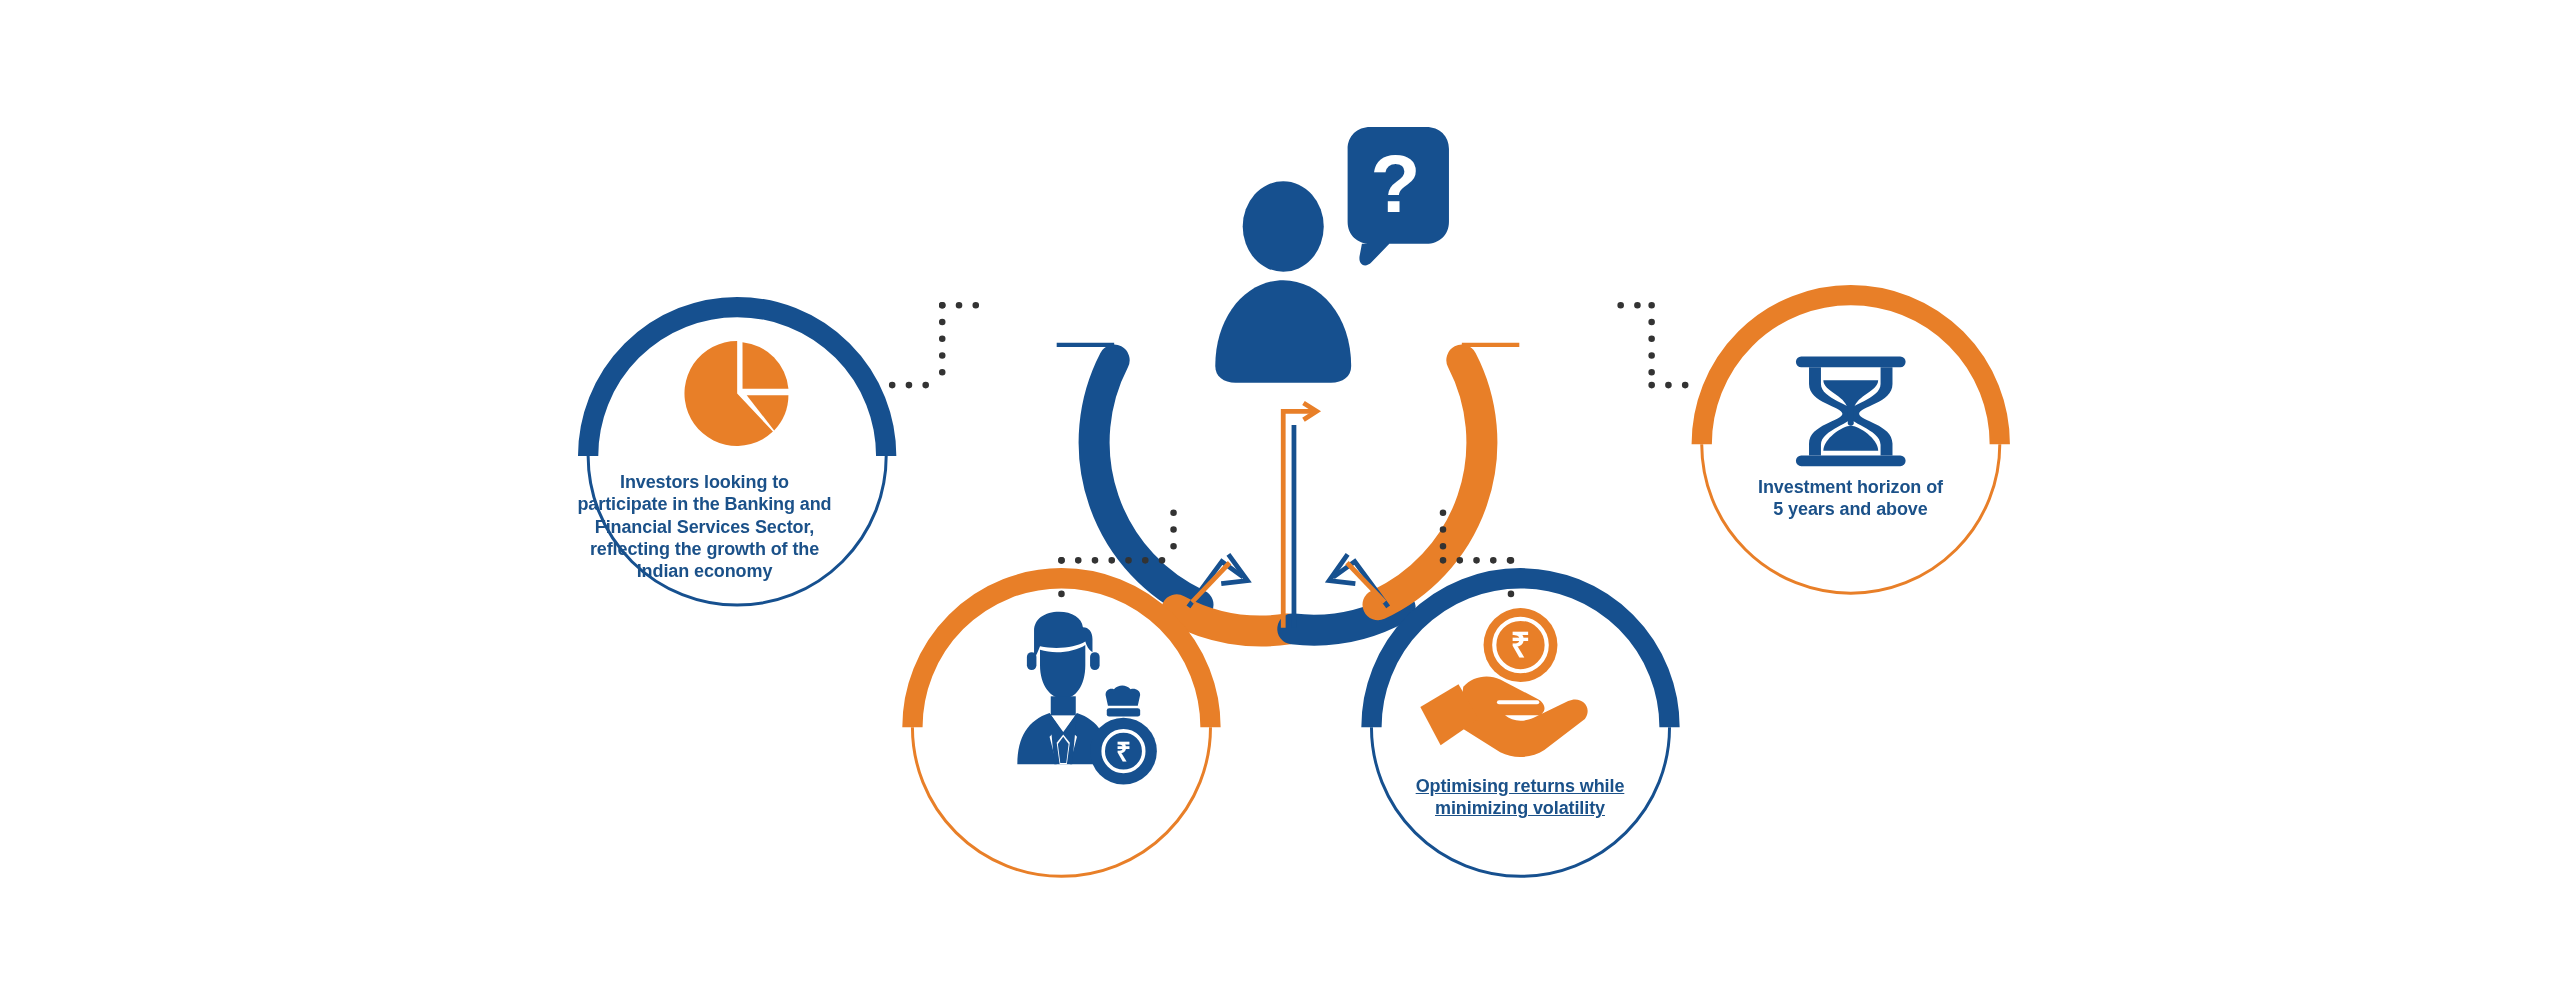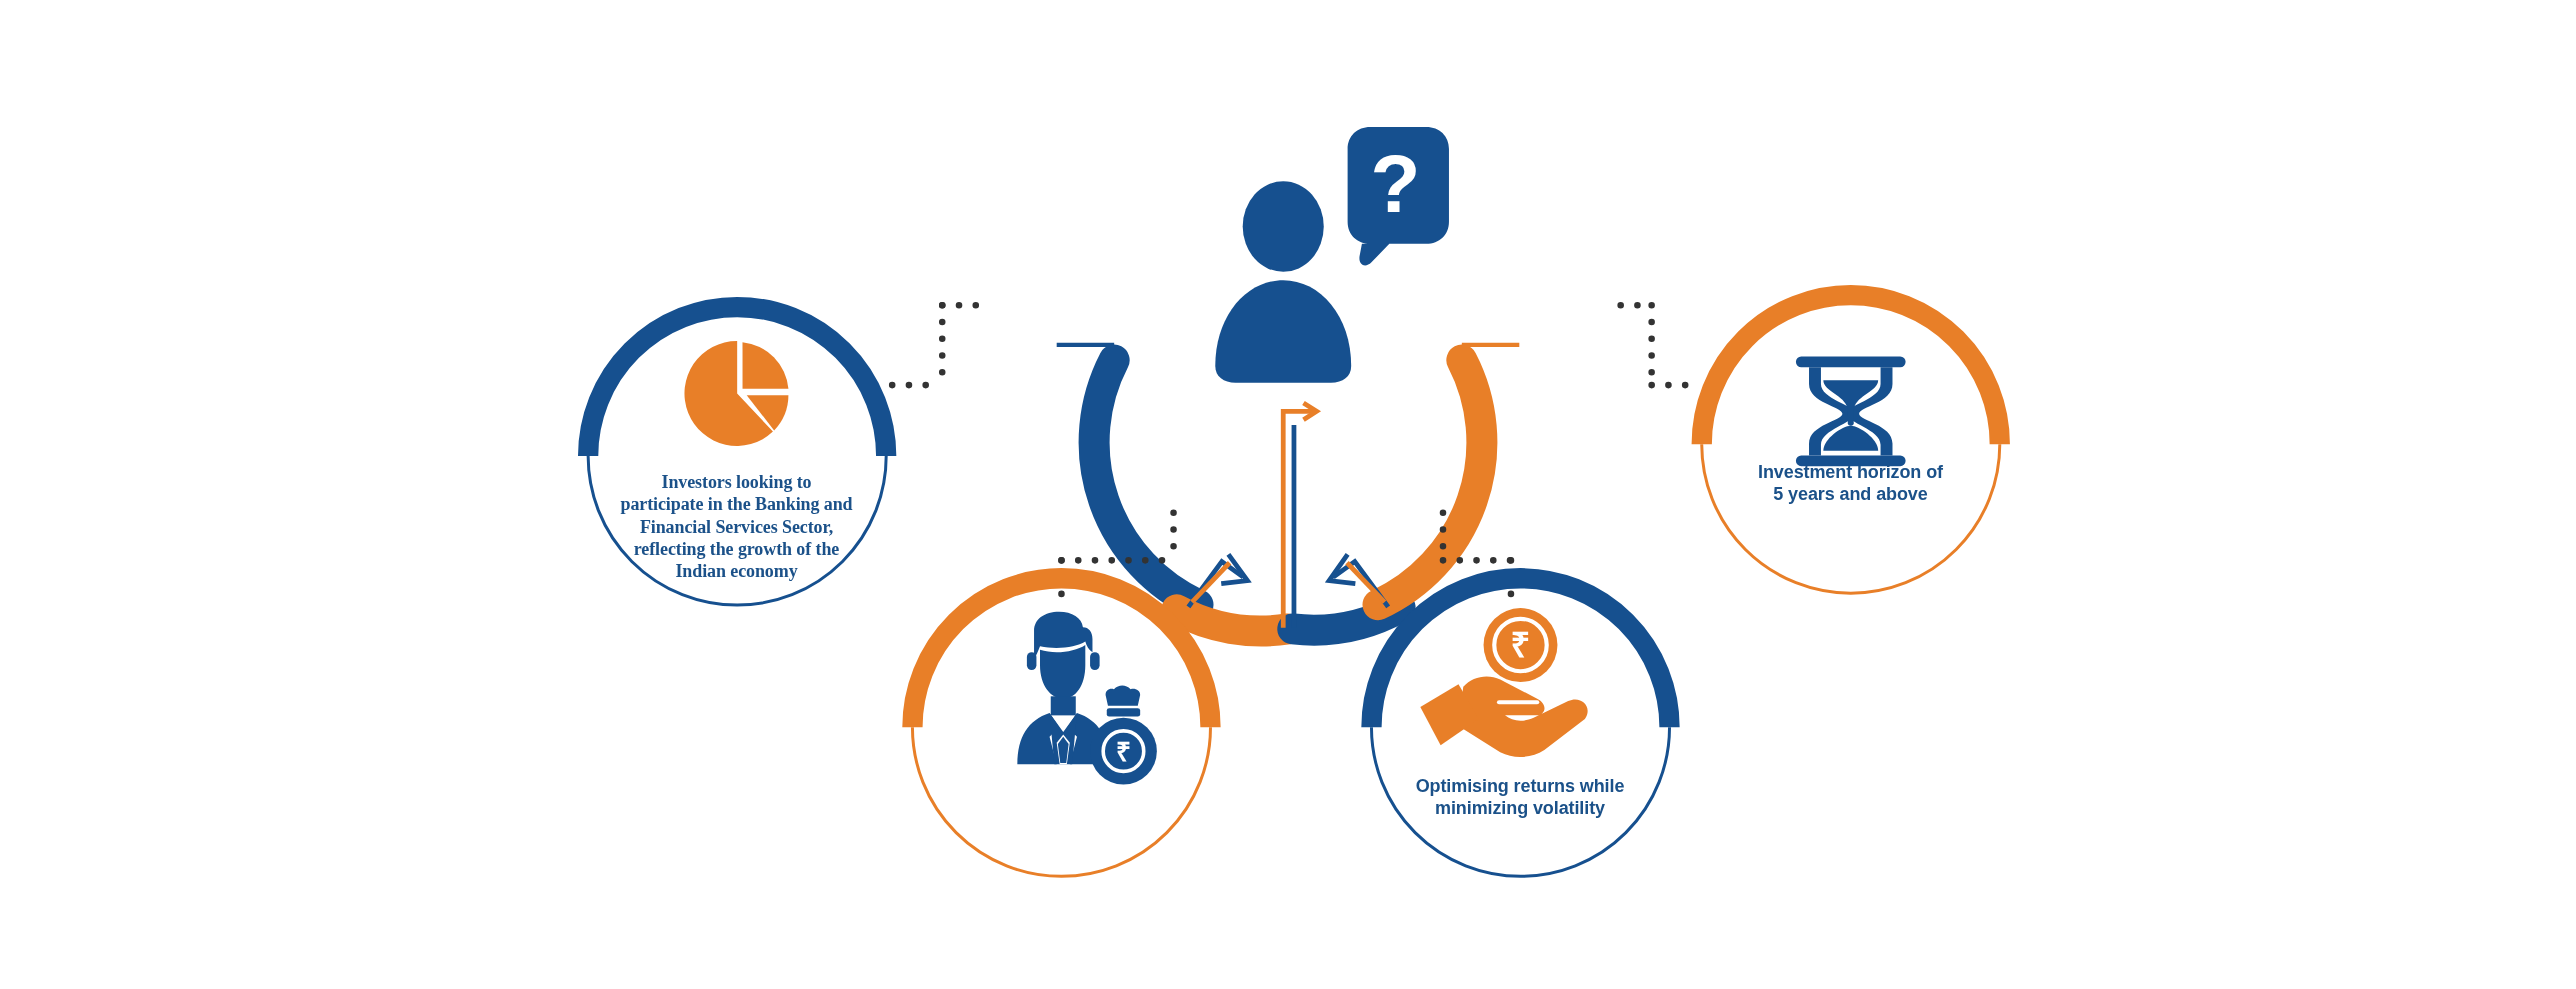--- a/index.html
+++ b/index.html
@@ -264,27 +264,27 @@
         <path d="M -46 -52 L 46 -52 C 46 -34 10 -26 6 -6 L -6 -6 C -10 -26 -46 -34 -46 -52 Z" fill="#16508f"></path>
 
         <rect x="-5" y="-20" width="10" height="44" rx="4" fill="#16508f"></rect>
 
         <path d="M -46 66 C -46 46 -14 24 0 24 C 14 24 46 46 46 66 Z" fill="#16508f"></path>
       </g>
     </g>
 
   </svg>
 
-  <div class="node-label label-lg" style="left:593px; top:471px; width:287px;font-family:Liberation Serif, serif;">Investors looking to
+  <div class="node-label label-lg" style="left:561px; top:471px; width:287px;">Investors looking to
 participate in the Banking and
 Financial Services Sector,
 reflecting the growth of the
 Indian economy</div>
 
 
-  <div class="node-label label-md" style="left:1380px; top:775px; width:280px;">Optimising returns while
+  <div class="node-label label-md" style="left:1380px; top:775px; width:280px;text-decoration:underline;">Optimising returns while
 minimizing volatility</div>
 
-  <div class="node-label label-md" style="left:1708px; top:461px; width:285px;">Investment horizon of
+  <div class="node-label label-md" style="left:1708px; top:476px; width:285px;">Investment horizon of
 5 years and above</div>
 
 </div>
 
 
 </body></html>

